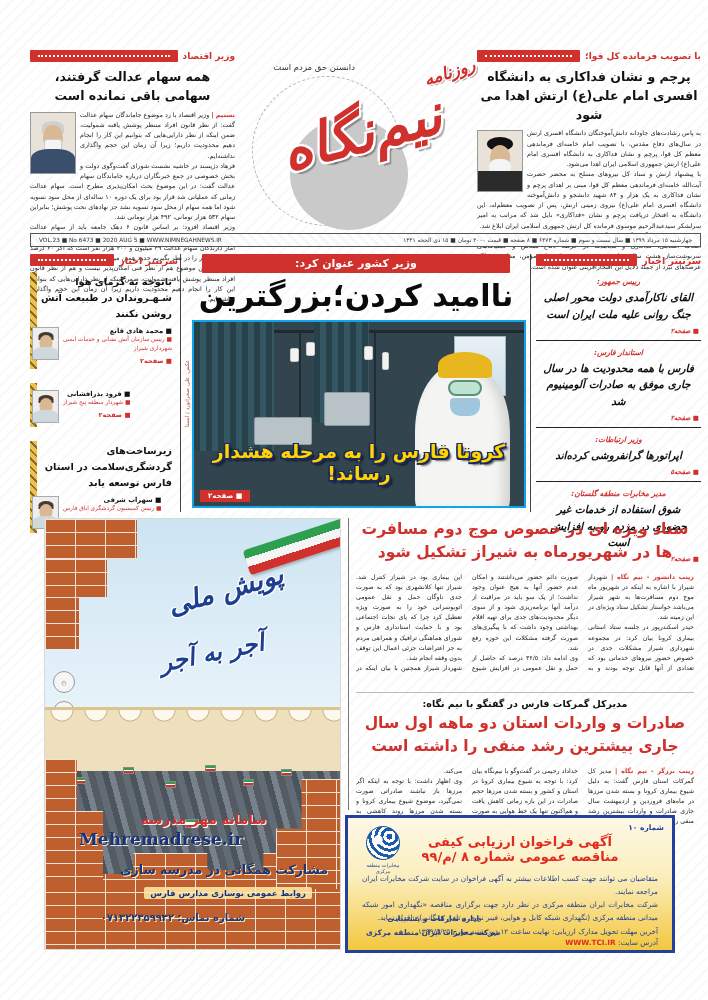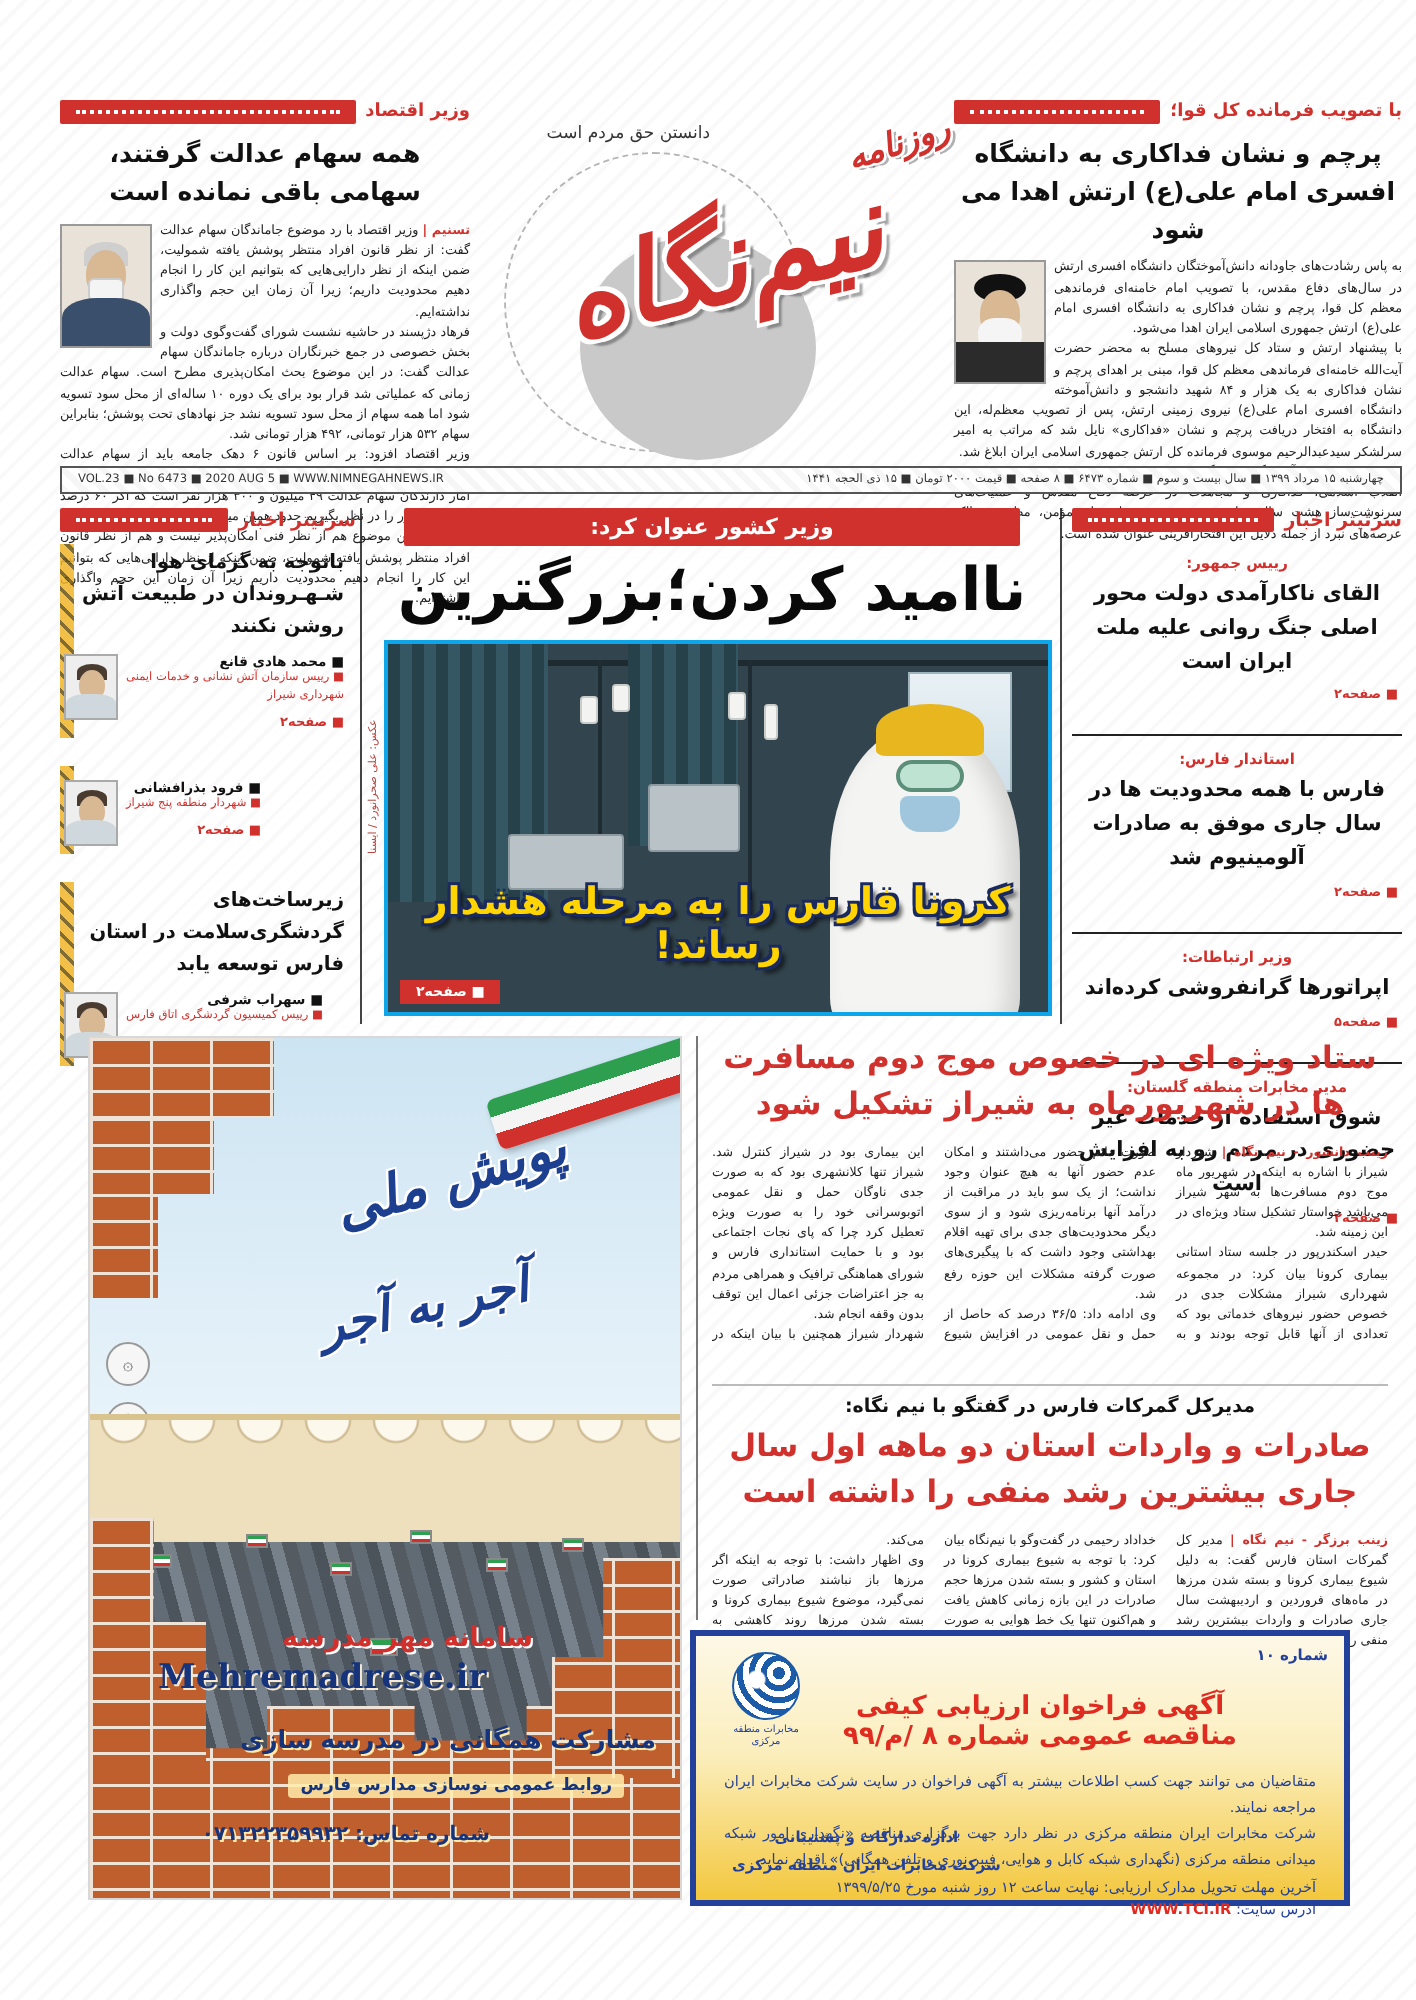--- a/index.html
+++ b/index.html
@@ -37,21 +37,21 @@
     transform:rotate(-14deg);display:inline-block;white-space:nowrap;}
   .ruznameh{font-size:17px;font-weight:bold;font-style:italic;color:#d0312d;
     text-shadow:1px 1px 0 #fff,-1px -1px 0 #fff,1px -1px 0 #fff,-1px 1px 0 #fff,2px 2px 0 rgba(60,60,60,.4);
     transform:rotate(-18deg);display:inline-block;}
   
   .dateline{border:1px solid #555;background:repeating-linear-gradient(45deg,#f6f6f6 0 3px,#fff 3px 7px);
     display:flex;justify-content:space-between;align-items:center;padding:0 8px;font-size:5.8px;color:#333;}
   
   .sidehdr{display:flex;align-items:center;gap:5px;margin-bottom:4px;}
   .sidehdr .t{color:#d0312d;font-weight:bold;font-size:9.5px;white-space:nowrap;}
-  .r-item{padding:7px 2px 16px;border-bottom:1px solid #222;}
+  .r-item{padding:7px 2px 5px;border-bottom:1px solid #222;font-style:italic;}
   .r-item:last-child{border-bottom:none;}
   .r-kick{color:#d0312d;font-size:7.5px;font-weight:bold;text-align:center;margin-bottom:3px;}
   .r-head{font-size:10.5px;font-weight:bold;color:#111;text-align:center;line-height:1.6;}
   .pageref{color:#d0312d;font-size:6.5px;font-weight:bold;margin-top:4px;}
   .l-item{position:relative;padding:4px 6px 6px 2px;margin-bottom:10px;}
   .l-item::before{content:"";position:absolute;left:0;top:2px;bottom:2px;width:7px;
     background:repeating-linear-gradient(45deg,#f0b429 0 4px,#6b5310 4px 6px);opacity:.85;}
   .l-head{font-size:9.8px;font-weight:bold;color:#111;text-align:right;line-height:1.65;}
   .l-meta{display:flex;flex-direction:row-reverse;gap:4px;margin-top:5px;align-items:flex-start;}
   .headshot{width:27px;height:33px;border:1px solid #aaa;background:#eee;position:relative;flex:0 0 auto;overflow:hidden;}
@@ -101,21 +101,21 @@
      repeating-linear-gradient(75deg,#5a6570 0 7px,#434c55 7px 13px,#707c88 13px 19px,#4c545c 19px 26px);opacity:.95;}
   .flag{position:absolute;width:11px;height:7px;background:linear-gradient(180deg,#2e9e4f 0 33%,#fff 33% 66%,#d0312d 66% 100%);border:0.5px solid #888;}
   .logo-badge{position:absolute;width:22px;height:22px;border-radius:50%;background:#f6f6f6;border:1px solid #999;
     display:flex;align-items:center;justify-content:center;font-size:9px;color:#555;}
   .p-red{color:#d0312d;font-weight:bold;font-size:13.5px;text-shadow:1px 1px 0 #fff;}
   .p-url{color:#16347c;font-weight:bold;font-size:17px;font-family:"DejaVu Serif",serif;text-shadow:1px 1px 0 #f7e9cf;}
   .p-slog{color:#16347c;font-weight:bold;font-size:12.5px;text-shadow:1px 1px 0 #ffe9a8;}
   .p-org{color:#16347c;font-weight:bold;font-size:8.5px;background:rgba(255,236,170,.85);padding:1px 6px;border-radius:2px;}
   .p-phone{color:#16347c;font-weight:bold;font-size:10px;text-shadow:1px 1px 0 #ffe9a8;}
   
-  .adbox{position:absolute;border:3px solid #23409a;background:linear-gradient(180deg,#fdf8e7 0%,#fbeebc 45%,#f3c73d 100%);padding:18px 10px;}
+  .adbox{position:absolute;border:3px solid #23409a;background:linear-gradient(180deg,#fdf8e7 0%,#fbeebc 45%,#f3c73d 100%);padding:6px 10px;}
   .ad-num{position:absolute;top:5px;right:8px;color:#23409a;font-size:7.5px;font-weight:bold;}
   .ad-logo{position:absolute;top:8px;left:12px;width:46px;text-align:center;}
   .ad-globe{width:34px;height:34px;border-radius:50%;margin:0 auto;background:
      radial-gradient(circle at 35% 40%, #fff 0 4px, transparent 5px),
      repeating-radial-gradient(circle at 70% 30%, #1c5ba8 0 3px, #fff 3px 6px);
      background-color:#1c5ba8;border:1px solid #1c5ba8;}
   .ad-logolbl{font-size:5px;color:#23409a;margin-top:2px;}
   .ad-head{color:#e02b20;font-weight:bold;font-size:13px;text-align:center;margin:10px 40px 8px 60px;}
   .ad-body{color:#23409a;font-size:7.3px;line-height:1.8;text-align:justify;margin:0 4px;}
   .ad-line{color:#23409a;font-size:7.3px;margin:2px 4px;}

